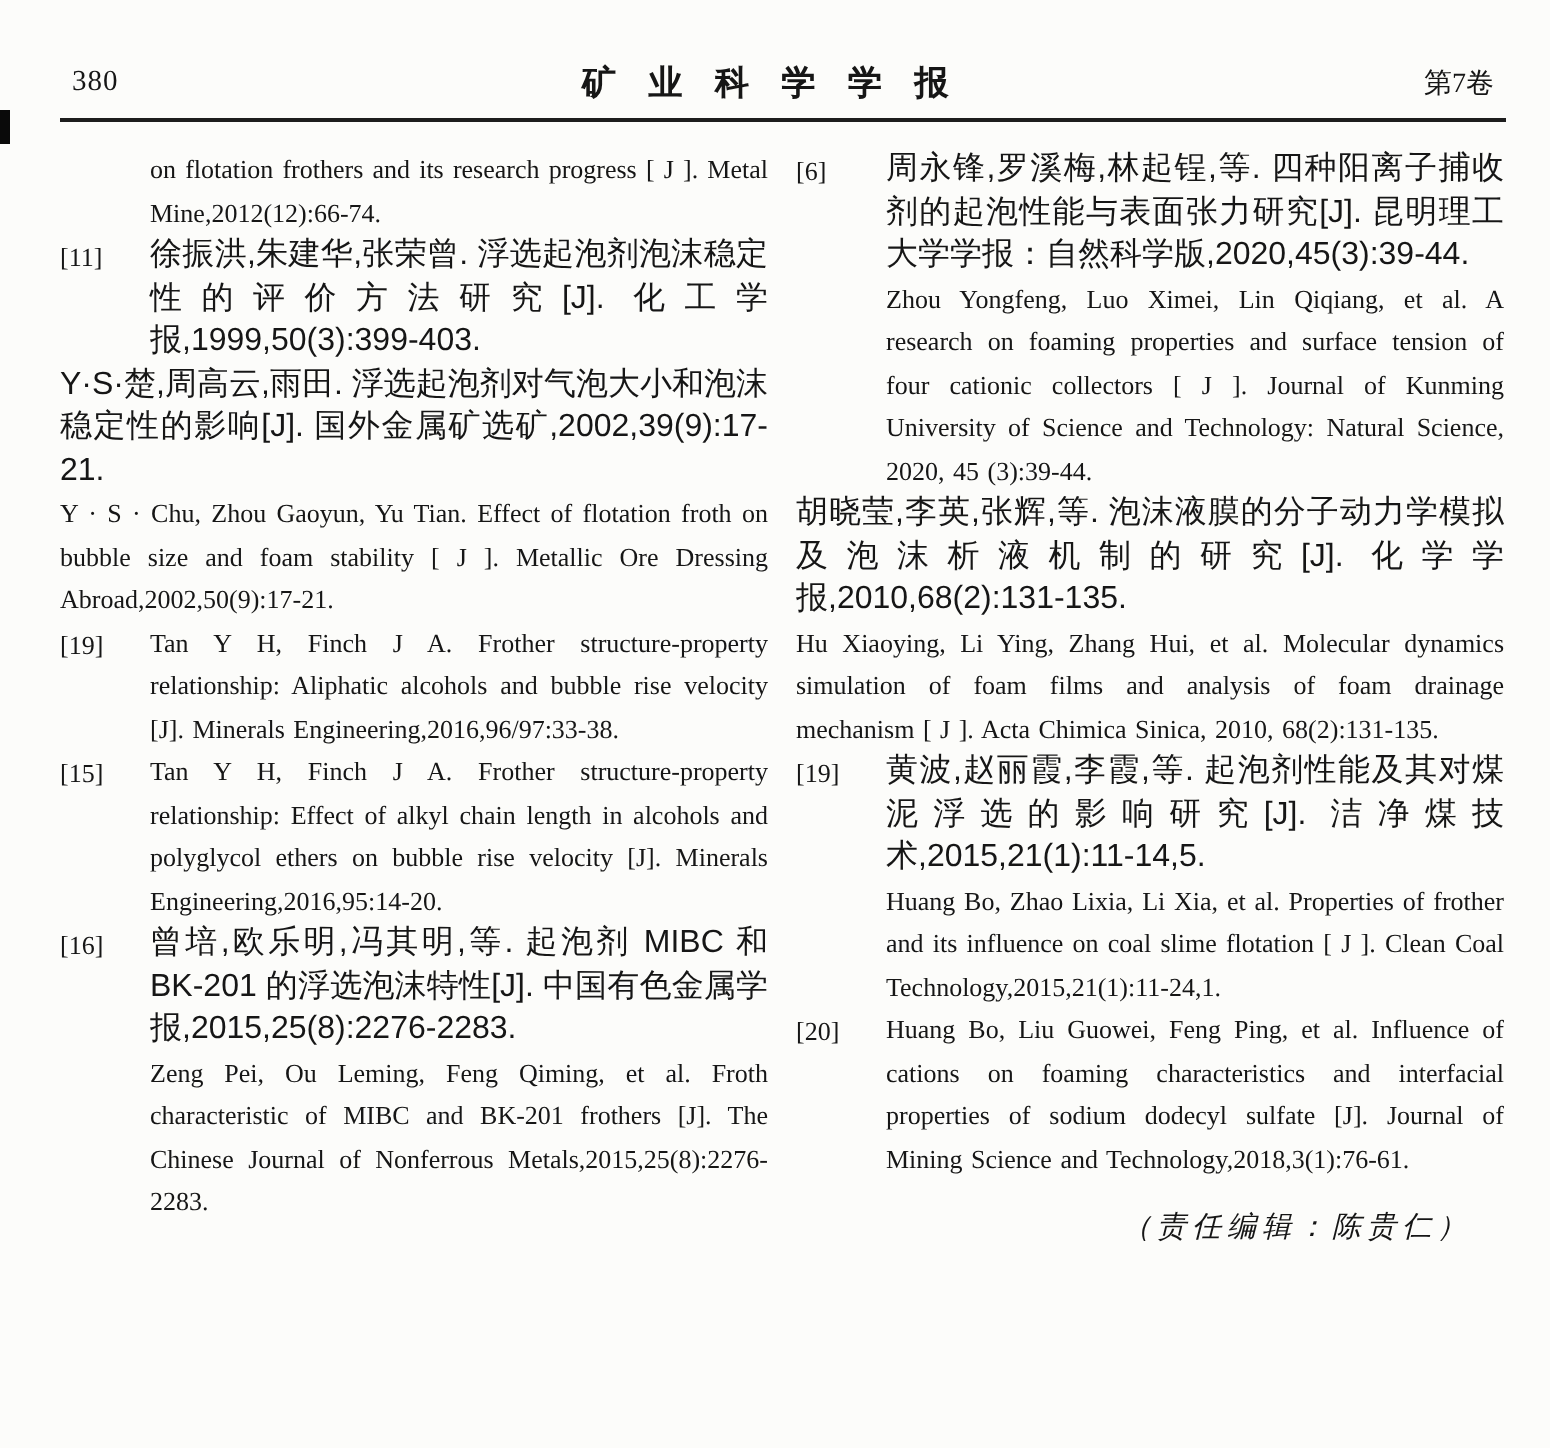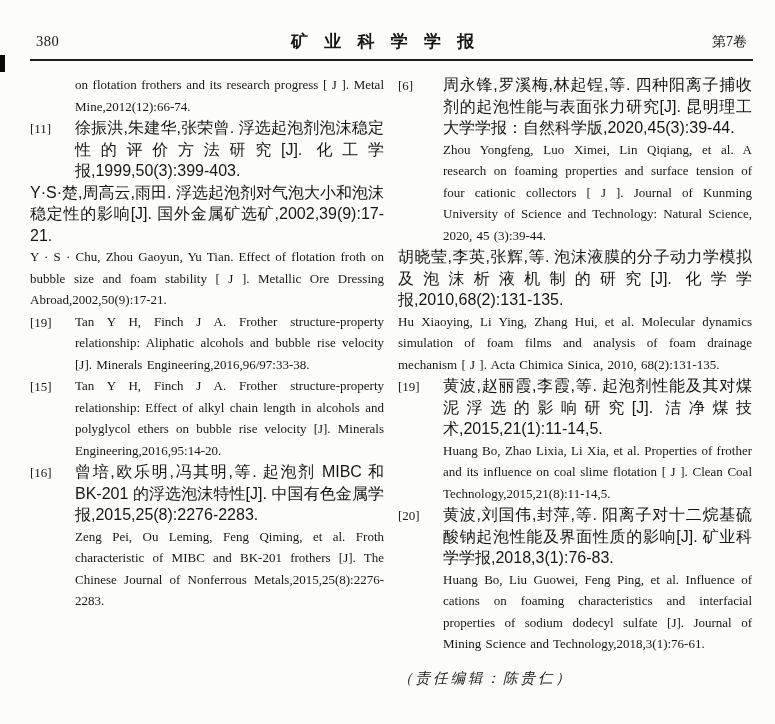--- a/index.html
+++ b/index.html
@@ -46,21 +46,21 @@
     font-family:Liberation Sans, sans-serif;
   }
   .ref-en {
     font-size:13px; line-height:21.5px;
     word-spacing:1px;
   }
 
   
   .page-footer {
     margin-top:14px;
-    text-align:left;
+    text-align:right;
     padding-right:16px;
   }
   .editor-note {
     font-size:14.5px;
     font-style:italic;
     letter-spacing:3px;
   }
 </style>
 </head>
 <body>
@@ -138,28 +138,27 @@
     <div class="ref-body">
       <p class="ref-zh">胡晓莹,李英,张辉,等. 泡沫液膜的分子动力学模拟及泡沫析液机制的研究[J]. 化学学报,2010,68(2):131-135.</p>
       <p class="ref-en">Hu Xiaoying, Li Ying, Zhang Hui, et al.  Molecular dynamics simulation of foam films and analysis of foam drainage mechanism [ J ].  Acta Chimica Sinica, 2010, 68(2):131-135.</p>
     </div>
   </div>
 
   <div class="ref">
     <div class="ref-label">[19]</div>
     <div class="ref-body">
       <p class="ref-zh">黄波,赵丽霞,李霞,等. 起泡剂性能及其对煤泥浮选的影响研究[J]. 洁净煤技术,2015,21(1):11-14,5.</p>
-      <p class="ref-en">Huang Bo, Zhao Lixia, Li Xia, et al.  Properties of frother and its influence on coal slime flotation [ J ].  Clean Coal Technology,2015,21(8):11-14,5.</p>
+      <p class="ref-en">Huang Bo, Zhao Lixia, Li Xia, et al.  Properties of frother and its influence on coal slime flotation [ J ].  Clean Coal Technology,2015,21(1):11-24,1.</p>
     </div>
   </div>
 
   <div class="ref">
     <div class="ref-label">[20]</div>
     <div class="ref-body">
-      <p class="ref-zh">黄波,刘国伟,封萍,等. 阳离子对十二烷基硫酸钠起泡性能及界面性质的影响[J]. 矿业科学学报,2018,3(1):76-83.</p>
       <p class="ref-en">Huang Bo, Liu Guowei, Feng Ping, et al.  Influence of cations on foaming characteristics and interfacial properties of sodium dodecyl sulfate [J].  Journal of Mining Science and Technology,2018,3(1):76-61.</p>
     </div>
   </div>
 
   <div class="page-footer">
     <span class="editor-note">（责任编辑：陈贵仁）</span>
   </div>
 </div>
   </div>
 

